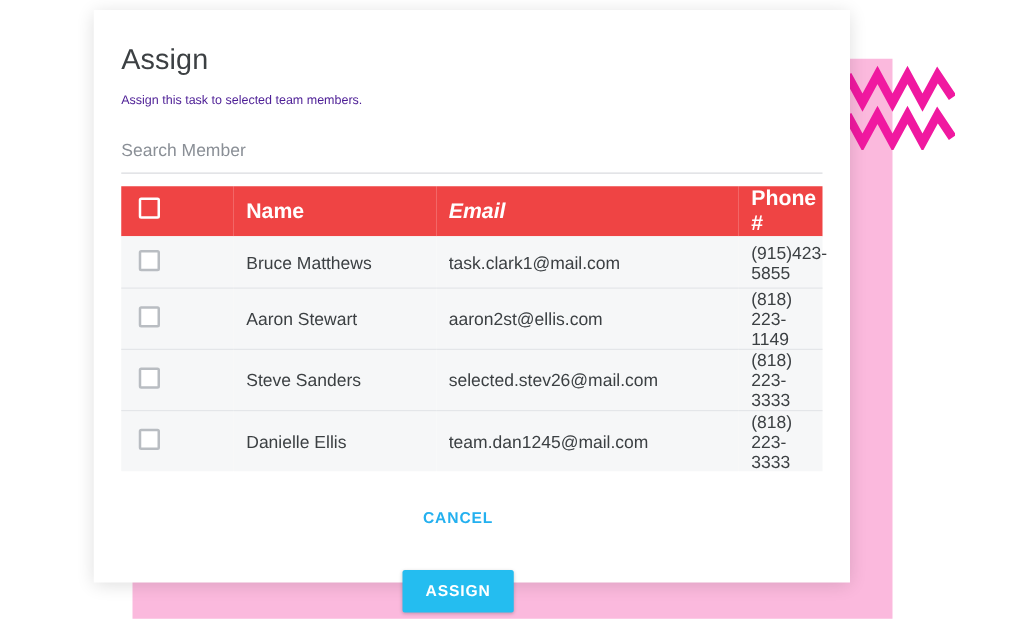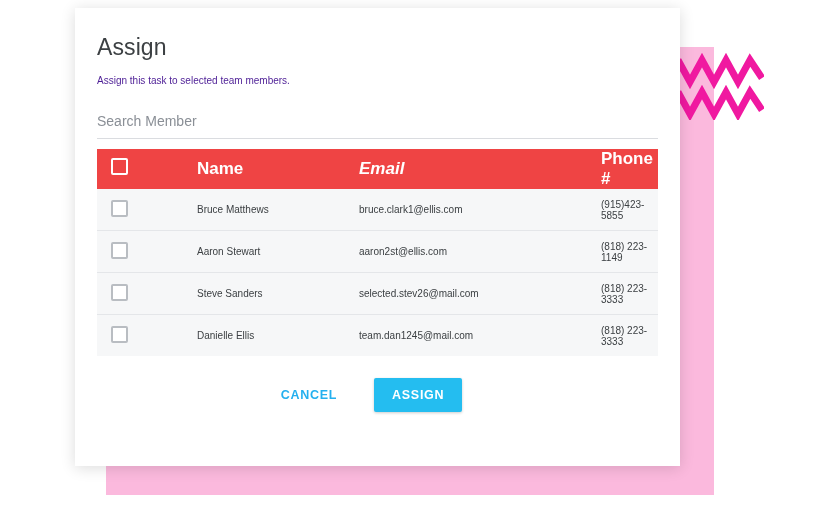--- a/index.html
+++ b/index.html
@@ -95,21 +95,21 @@
     vertical-align: middle;
   }
   table.members thead th.col-check {
     width: 66px;
     padding-left: 14px;
   }
   th.col-name { width: 142px; }
   th.col-email { width: 222px; font-style: italic; }
   th.col-phone { width: auto; }
   table.members tbody td {
-    font-size: 10px;
+    font-size: 14px;
     color: #3c4043;
     height: 41px;
     padding: 0 10px;
     border-bottom: 1px solid #e4e6e9;
     background: #f6f7f8;
     vertical-align: middle;
   }
   table.members tbody td.cell-check {
     padding-left: 14px;
   }
@@ -129,20 +129,21 @@
     border-color: #ffffff;
     background: transparent;
   }
   
   .actions {
     display: flex;
     justify-content: center;
     align-items: center;
     gap: 27px;
     padding: 22px 22px 0 0;
+    flex-direction: column;
   }
   .btn-cancel {
     background: none;
     border: none;
     color: #24b0ef;
     font-size: 12.5px;
     font-weight: 700;
     letter-spacing: 0.7px;
     padding: 8px 10px;
     cursor: pointer;
@@ -194,21 +195,21 @@
             <th class="col-email">Email</th>
             <th class="col-phone">Phone #</th>
           </tr>
         </thead>
         <tbody>
           <tr>
             <td class="cell-check">
               <span class="cbox"></span>
             </td>
             <td>Bruce Matthews</td>
-            <td>bruce.clark1@ellis.com</td>
+            <td>task.clark1@mail.com</td>
             <td>(915)423-5855</td>
           </tr>
           <tr>
             <td class="cell-check">
               <span class="cbox"></span>
             </td>
             <td>Aaron Stewart</td>
             <td>aaron2st@ellis.com</td>
             <td>(818) 223-1149</td>
           </tr>

